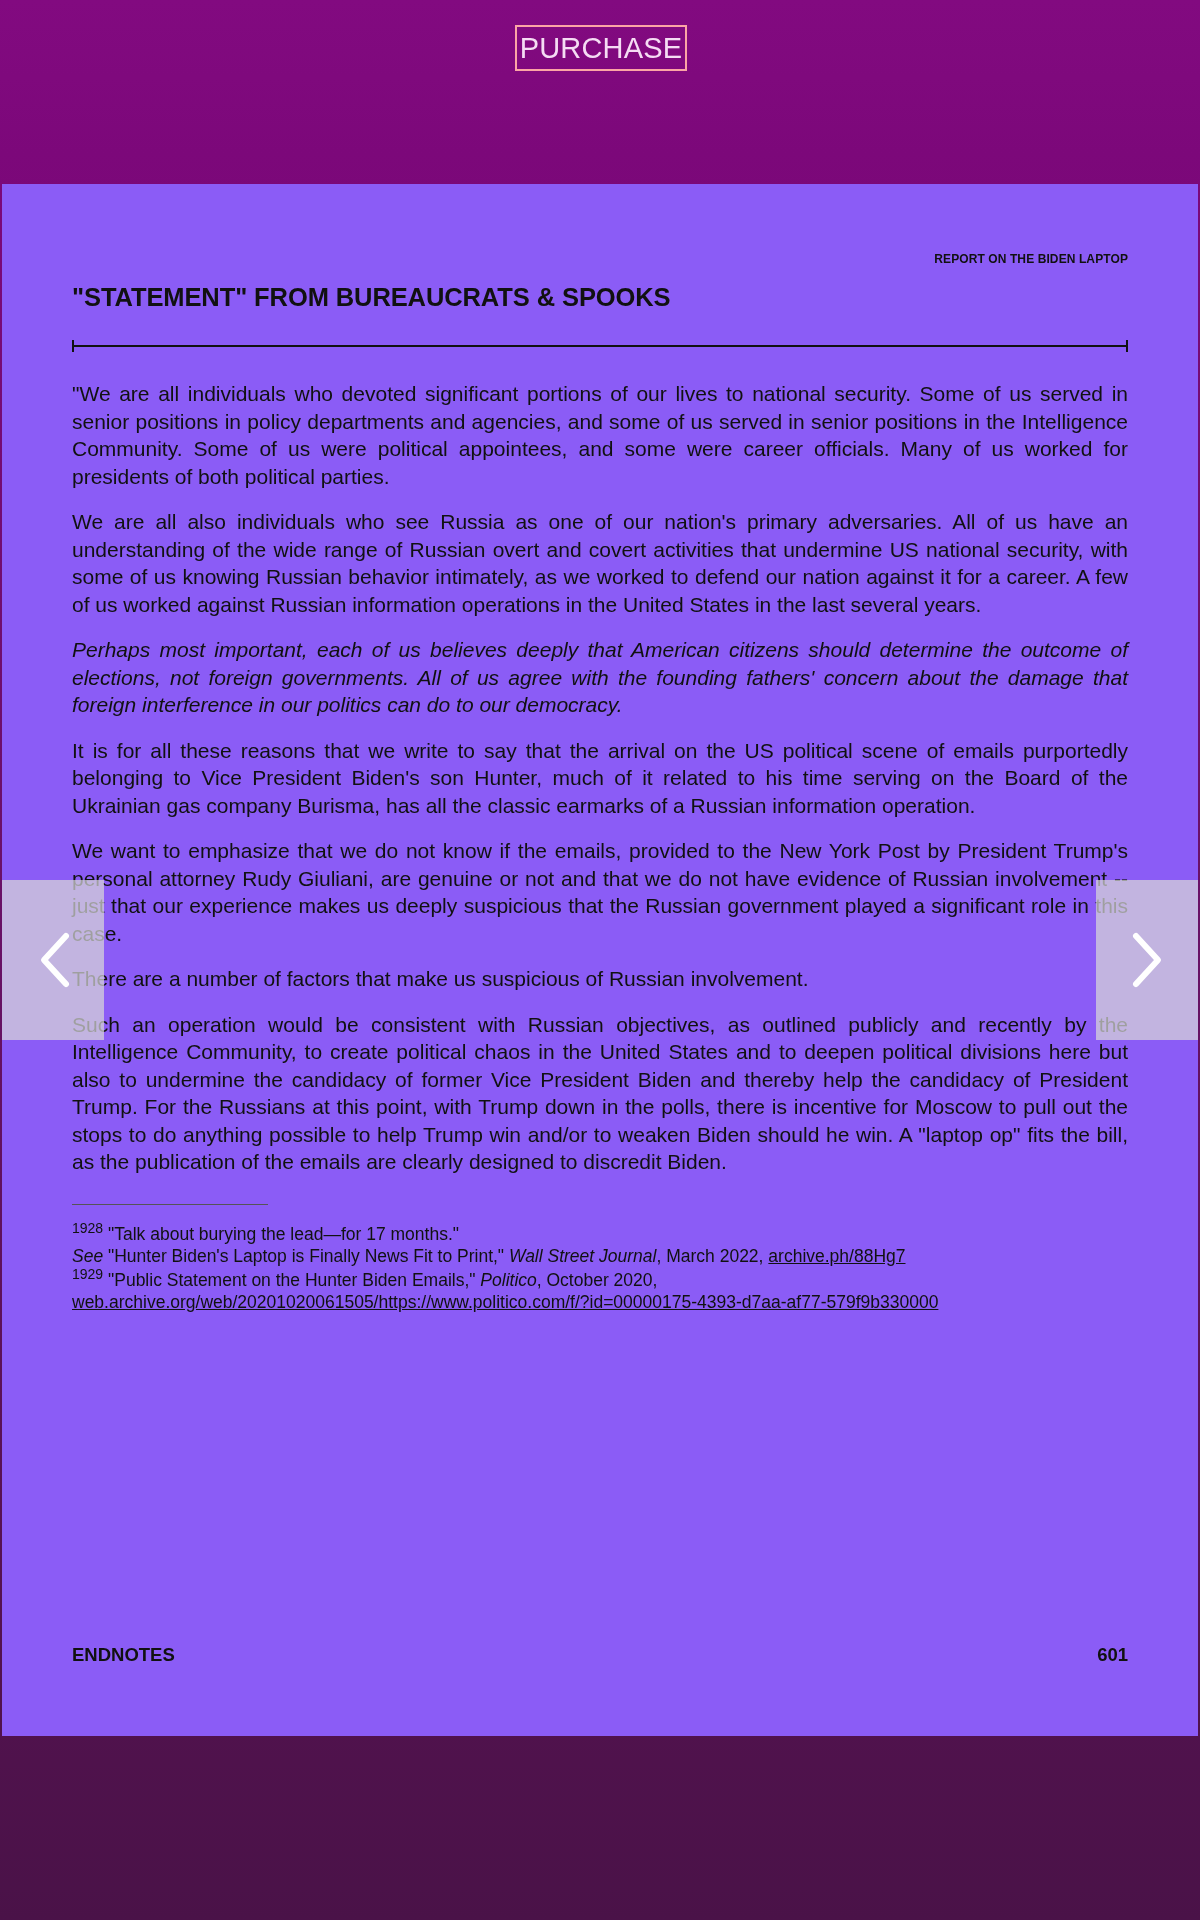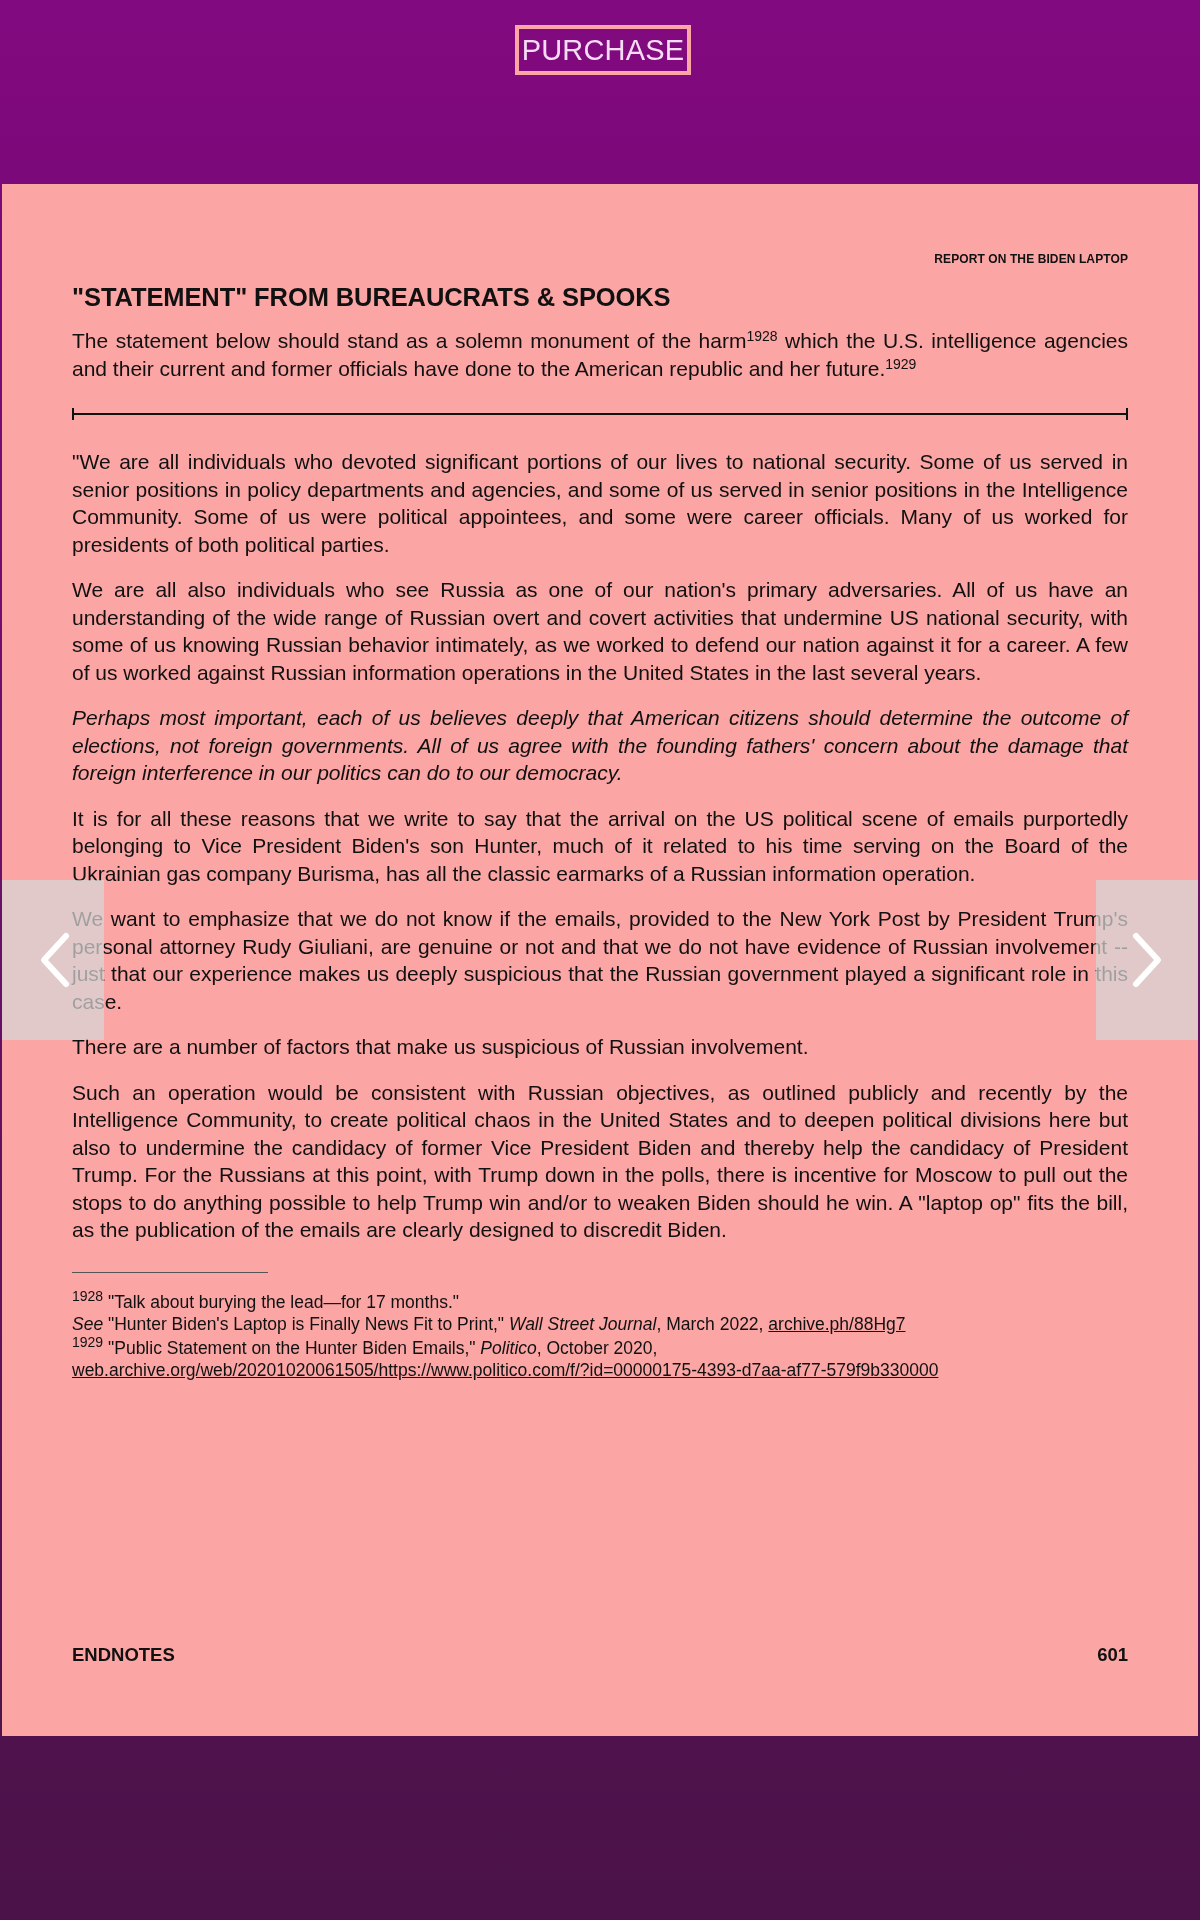--- a/index.html
+++ b/index.html
@@ -14,36 +14,36 @@
       background: linear-gradient(180deg, #820a80 0%, #7c087a 8%, #6a1068 45%, #561252 80%, #4a1248 100%);
       font-family: "Liberation Sans", sans-serif;
       color: #111;
     }
     .purchase-btn {
       position: absolute;
       left: 515px;
       top: 25px;
       width: 168px;
       height: 42px;
-      border: 4px solid #fca5a5;
+      border: 2px solid #fca5a5;
       color: #f5dcf4;
       font-size: 29px;
       line-height: 42px;
       text-align: center;
       letter-spacing: 0.2px;
       box-sizing: content-box;
       cursor: pointer;
     }
     .page {
       position: absolute;
       left: 2px;
       top: 184px;
       width: 1196px;
       height: 1552px;
-      background: #fca5a5;
+      background: #8b5cf6;
     }
     .running-head {
       position: absolute;
       right: 70px;
       top: 68px;
       font-size: 12px;
       font-weight: bold;
       letter-spacing: 0.1px;
     }
     .content {
@@ -163,21 +163,20 @@
 <body>
 
 <div class="purchase-btn">PURCHASE</div>
 
 <div class="page">
   <div class="running-head">REPORT ON THE BIDEN LAPTOP</div>
 
   <div class="content">
     <h1 class="title">"STATEMENT" FROM BUREAUCRATS &amp; SPOOKS</h1>
 
-    <p class="intro"><span>The statement below should stand as a solemn monument of the harm</span><sup>1928</sup><span> which the U.S. intelligence agencies and their current and former officials have done to the American republic and her future.</span><sup>1929</sup></p>
 
     <div class="rule">
       <div class="cap l"></div>
       <div class="line"></div>
       <div class="cap r"></div>
     </div>
 
     <div>
       <p class="body-para first-para">"We are all individuals who devoted significant portions of our lives to national security. Some of us served in senior positions in policy departments and agencies, and some of us served in senior positions in the Intelligence Community. Some of us were political appointees, and some were career officials. Many of us worked for presidents of both political parties.</p>
       <p class="body-para">We are all also individuals who see Russia as one of our nation's primary adversaries. All of us have an understanding of the wide range of Russian overt and covert activities that undermine US national security, with some of us knowing Russian behavior intimately, as we worked to defend our nation against it for a career. A few of us worked against Russian information operations in the United States in the last several years.</p>

